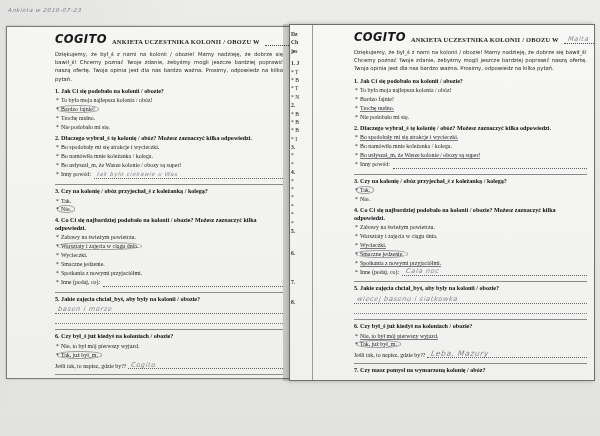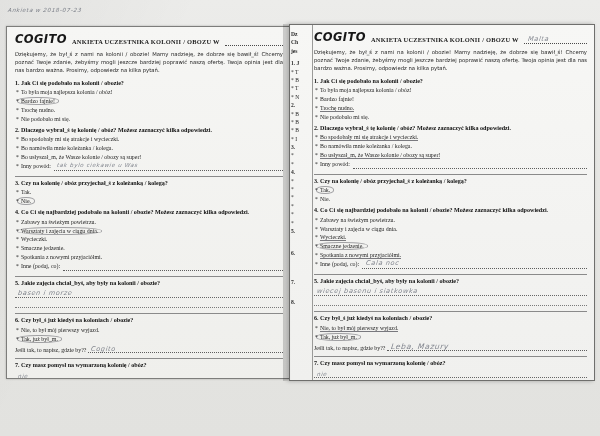--- a/index.html
+++ b/index.html
@@ -15,20 +15,21 @@
     background:
       linear-gradient(115deg, rgba(0,0,0,0.045) 0%, rgba(0,0,0,0) 25%),
       linear-gradient(to bottom,#ececea 0%,#e6e6e3 40%,#e2e2df 100%);
   }
   
   .sheet{
     position:absolute;
     background:#f4f4f2;
     box-sizing:border-box;
     overflow:hidden;
+    padding-left:40px;
   }
   .sheet.left{
     left:6px;top:26px;width:285px;height:353px;
     border:1px solid #7d7d7b;
     box-shadow:0 0 2px rgba(0,0,0,.25);
     background:linear-gradient(to bottom,#f6f6f4,#efefec);
   }
   .sheet.right{
     left:289px;top:24px;width:306px;height:357px;
     border:1px solid #6f6f6d;

